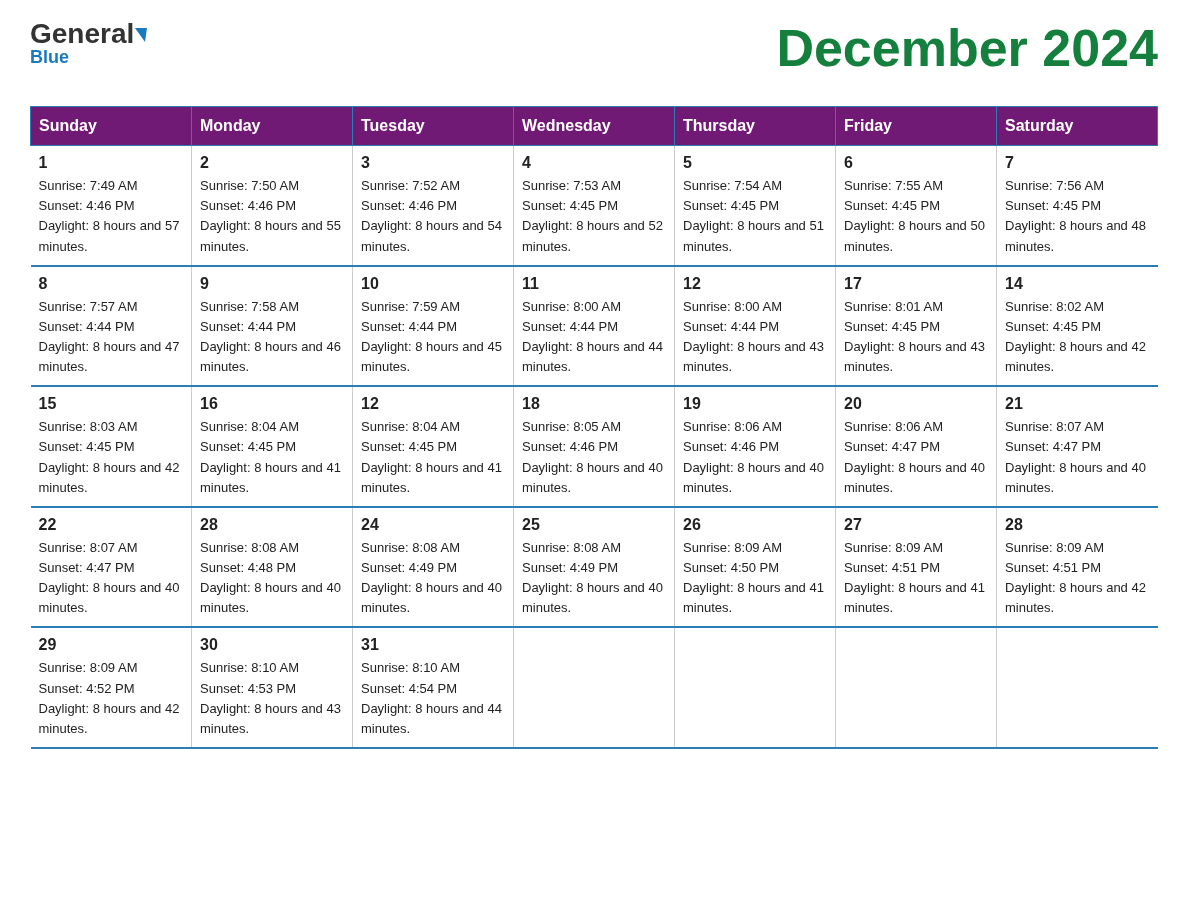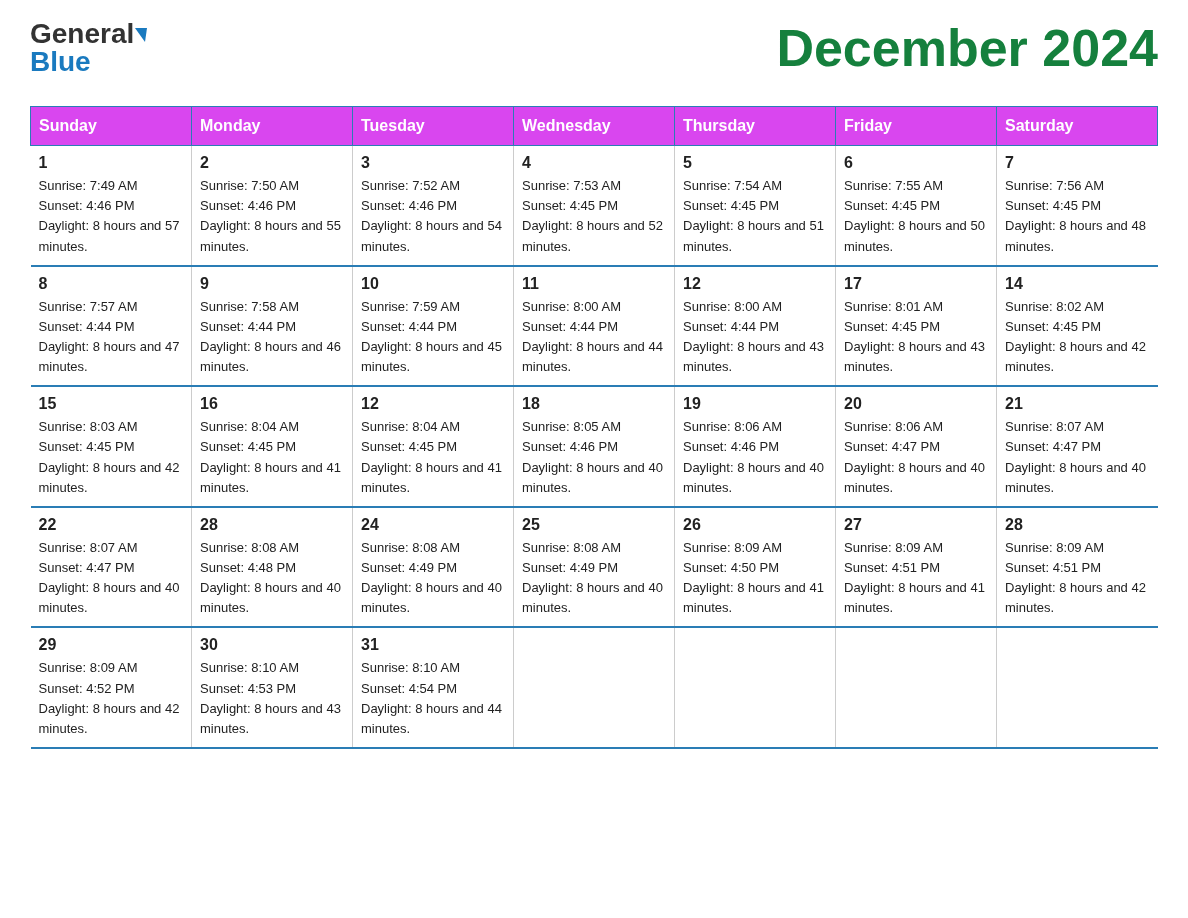--- a/index.html
+++ b/index.html
@@ -21,21 +21,21 @@
       flex-direction: column;
       align-items: flex-start;
     }
     .logo-text {
       font-size: 28px;
       font-weight: bold;
       color: #333;
       line-height: 1;
     }
     .logo-line2 {
-      font-size: 28px;
+      font-size: 18px;
       font-weight: bold;
       color: #1a7abf;
       line-height: 1;
     }
     .title-block {
       text-align: right;
     }
     .title-block h1 {
       font-size: 52px;
       font-weight: bold;
@@ -46,21 +46,21 @@
       font-size: 22px;
       font-weight: normal;
       color: #444;
     }
     table {
       width: 100%;
       border-collapse: collapse;
       table-layout: fixed;
     }
     thead tr {
-      background-color: #d946ef;
+      background-color: #701a75;
     }
     thead th {
       color: #fff;
       font-size: 16px;
       font-weight: bold;
       padding: 10px 8px;
       text-align: left;
       border: 1px solid #2a7db5;
     }
     tbody tr {

